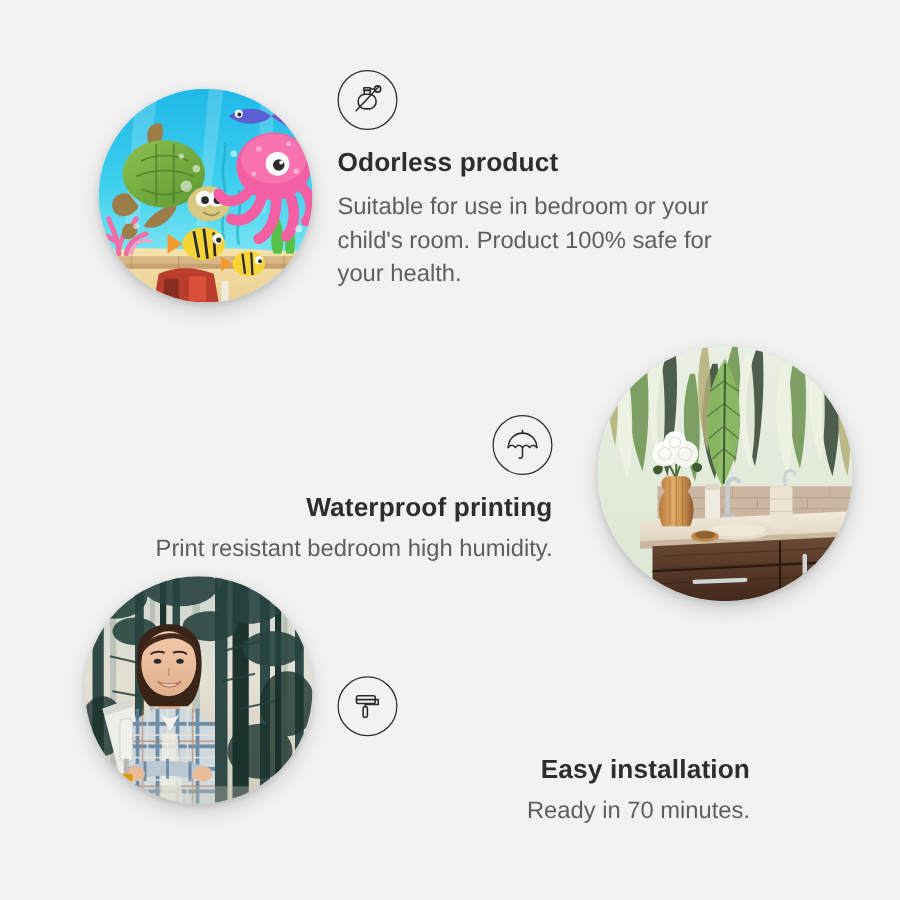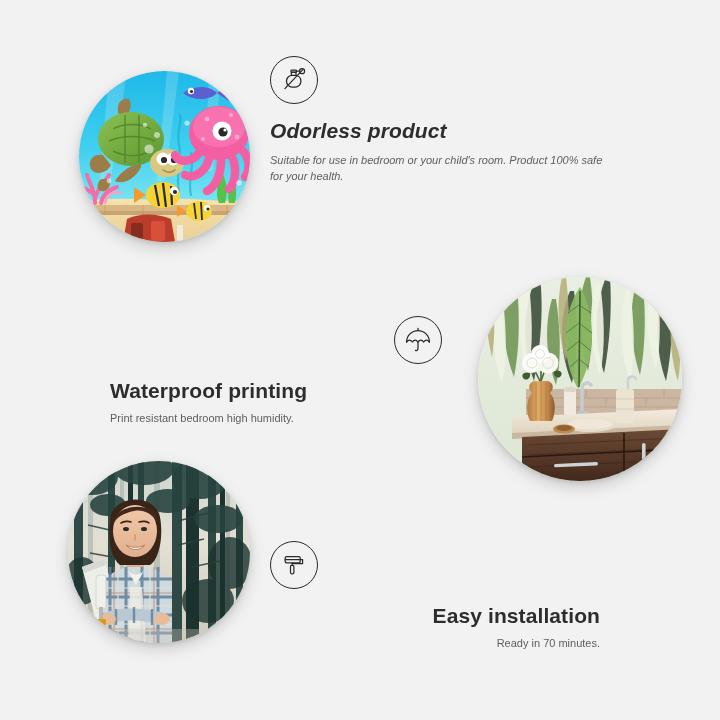--- a/index.html
+++ b/index.html
@@ -53,32 +53,32 @@
     margin: 0;
     color: #2d2d2d;
     font-size: 21px;
     font-weight: bold;
     letter-spacing: 0.1px;
     line-height: 1.25;
   }
   .feature p {
     margin: 0;
     color: #5e5e5e;
-    font-size: 11px;
+    font-size: 19px;
     font-weight: normal;
     line-height: 1.42;
   }
 
   
-  #feature-odorless { left: 270px; top: 56px; width: 340px; text-align: left; font-style: italic; }
+  #feature-odorless { left: 270px; top: 56px; width: 340px; text-align: left; }
   #feature-odorless .icon-circle { margin: 0 0 14px 0; }
   #feature-odorless h2 { margin-bottom: 9px; }
 
   
-  #feature-waterproof { left: 110px; top: 316px; width: 332px; }
+  #feature-waterproof { left: 110px; top: 332px; width: 332px; text-align: right; }
   #feature-waterproof .icon-circle { margin: 0 0 14px auto; }
   #feature-waterproof h2 { margin-bottom: 7px; }
 
   
   #feature-installation { left: 270px; top: 541px; width: 330px; text-align: right; }
   #feature-installation .icon-circle { margin: 0 0 14px 0; }
   #feature-installation h2 { margin-bottom: 7px; }
 </style>
 </head>
 <body>

